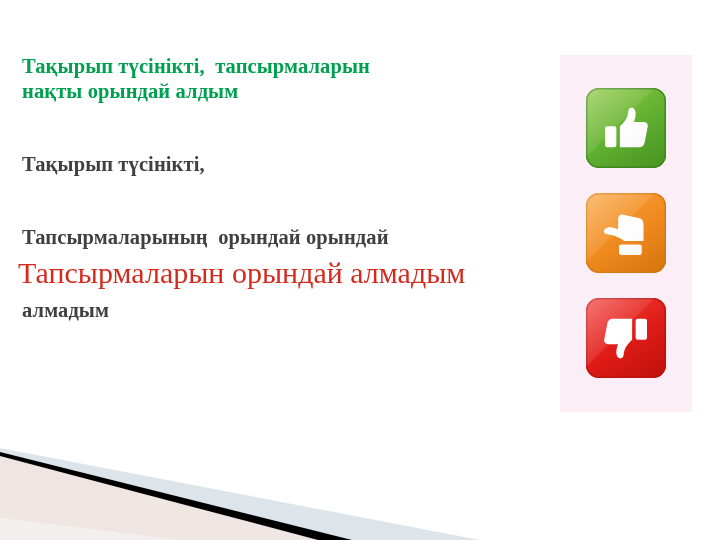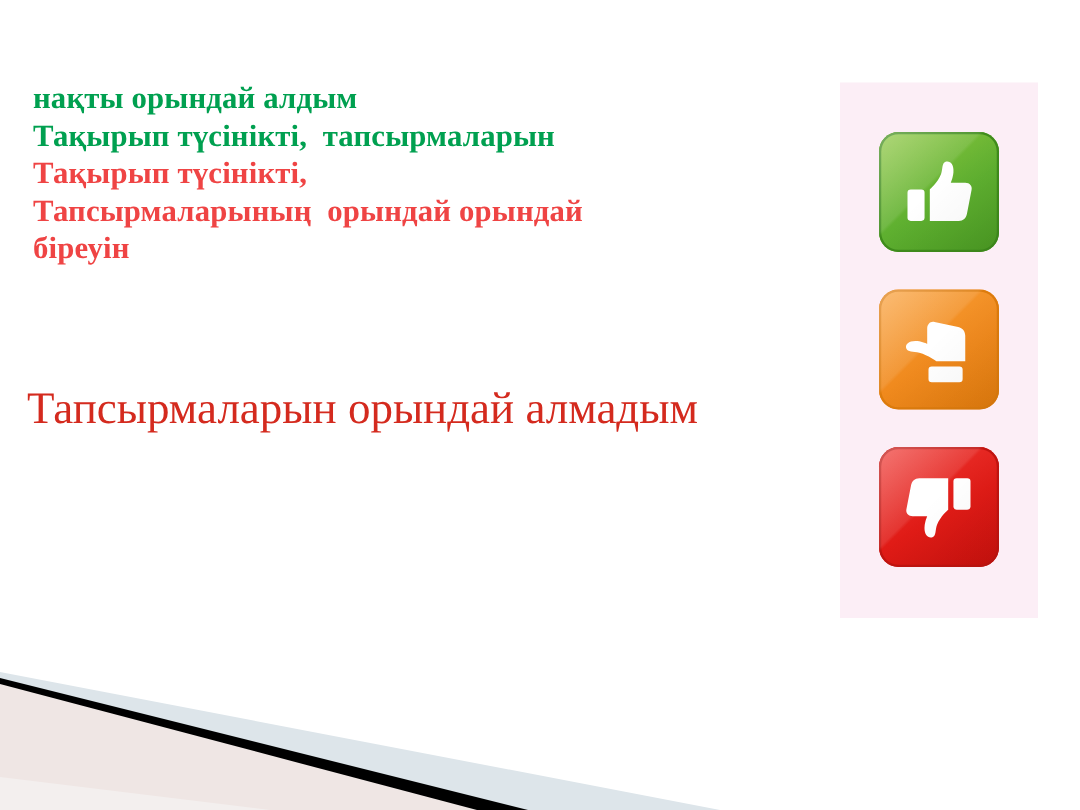--- a/index.html
+++ b/index.html
@@ -29,21 +29,21 @@
     width: 500px;
   }
   .line {
     font-weight: bold;
     font-size: 20.5px;
     line-height: 25px;
     letter-spacing: 0.1px;
     white-space: pre-wrap;
   }
   .line.green { color: #00a050; }
-  .line.gold  { color: #ef4444; }
+  .line.gold  { color: #404040; margin-top: 48px; }
 
   .big-red {
     position: absolute;
     left: 18px;
     top: 253px;
     width: 470px;
     color: #d42a1e;
     font-weight: normal;
     font-size: 30px;
     line-height: 40px;
@@ -109,25 +109,25 @@
     height: 110px;
     pointer-events: none;
   }
 </style>
 </head>
 <body>
 
 <div class="slide">
 
   <div class="text-block">
+    <div class="line green">Тақырып түсінікті,  тапсырмаларын</div>
     <div class="line green">нақты орындай алдым</div>
-    <div class="line green">Тақырып түсінікті,  тапсырмаларын</div>
     <div class="line gold">Тақырып түсінікті,</div>
     <div class="line gold">Тапсырмаларының  орындай орындай</div>
-    <div class="line gold">біреуін</div>
+    <div class="line gold">алмадым</div>
   </div>
 
   <div class="big-red">Тапсырмаларын орындай алмадым</div>
 
   <div class="icon-panel">
 
     <div class="icon-tile tile-like">
       <div class="glyph">
         <svg width="56" height="56" viewBox="0 0 64 64" aria-hidden="true">
           <g fill="#ffffff">

